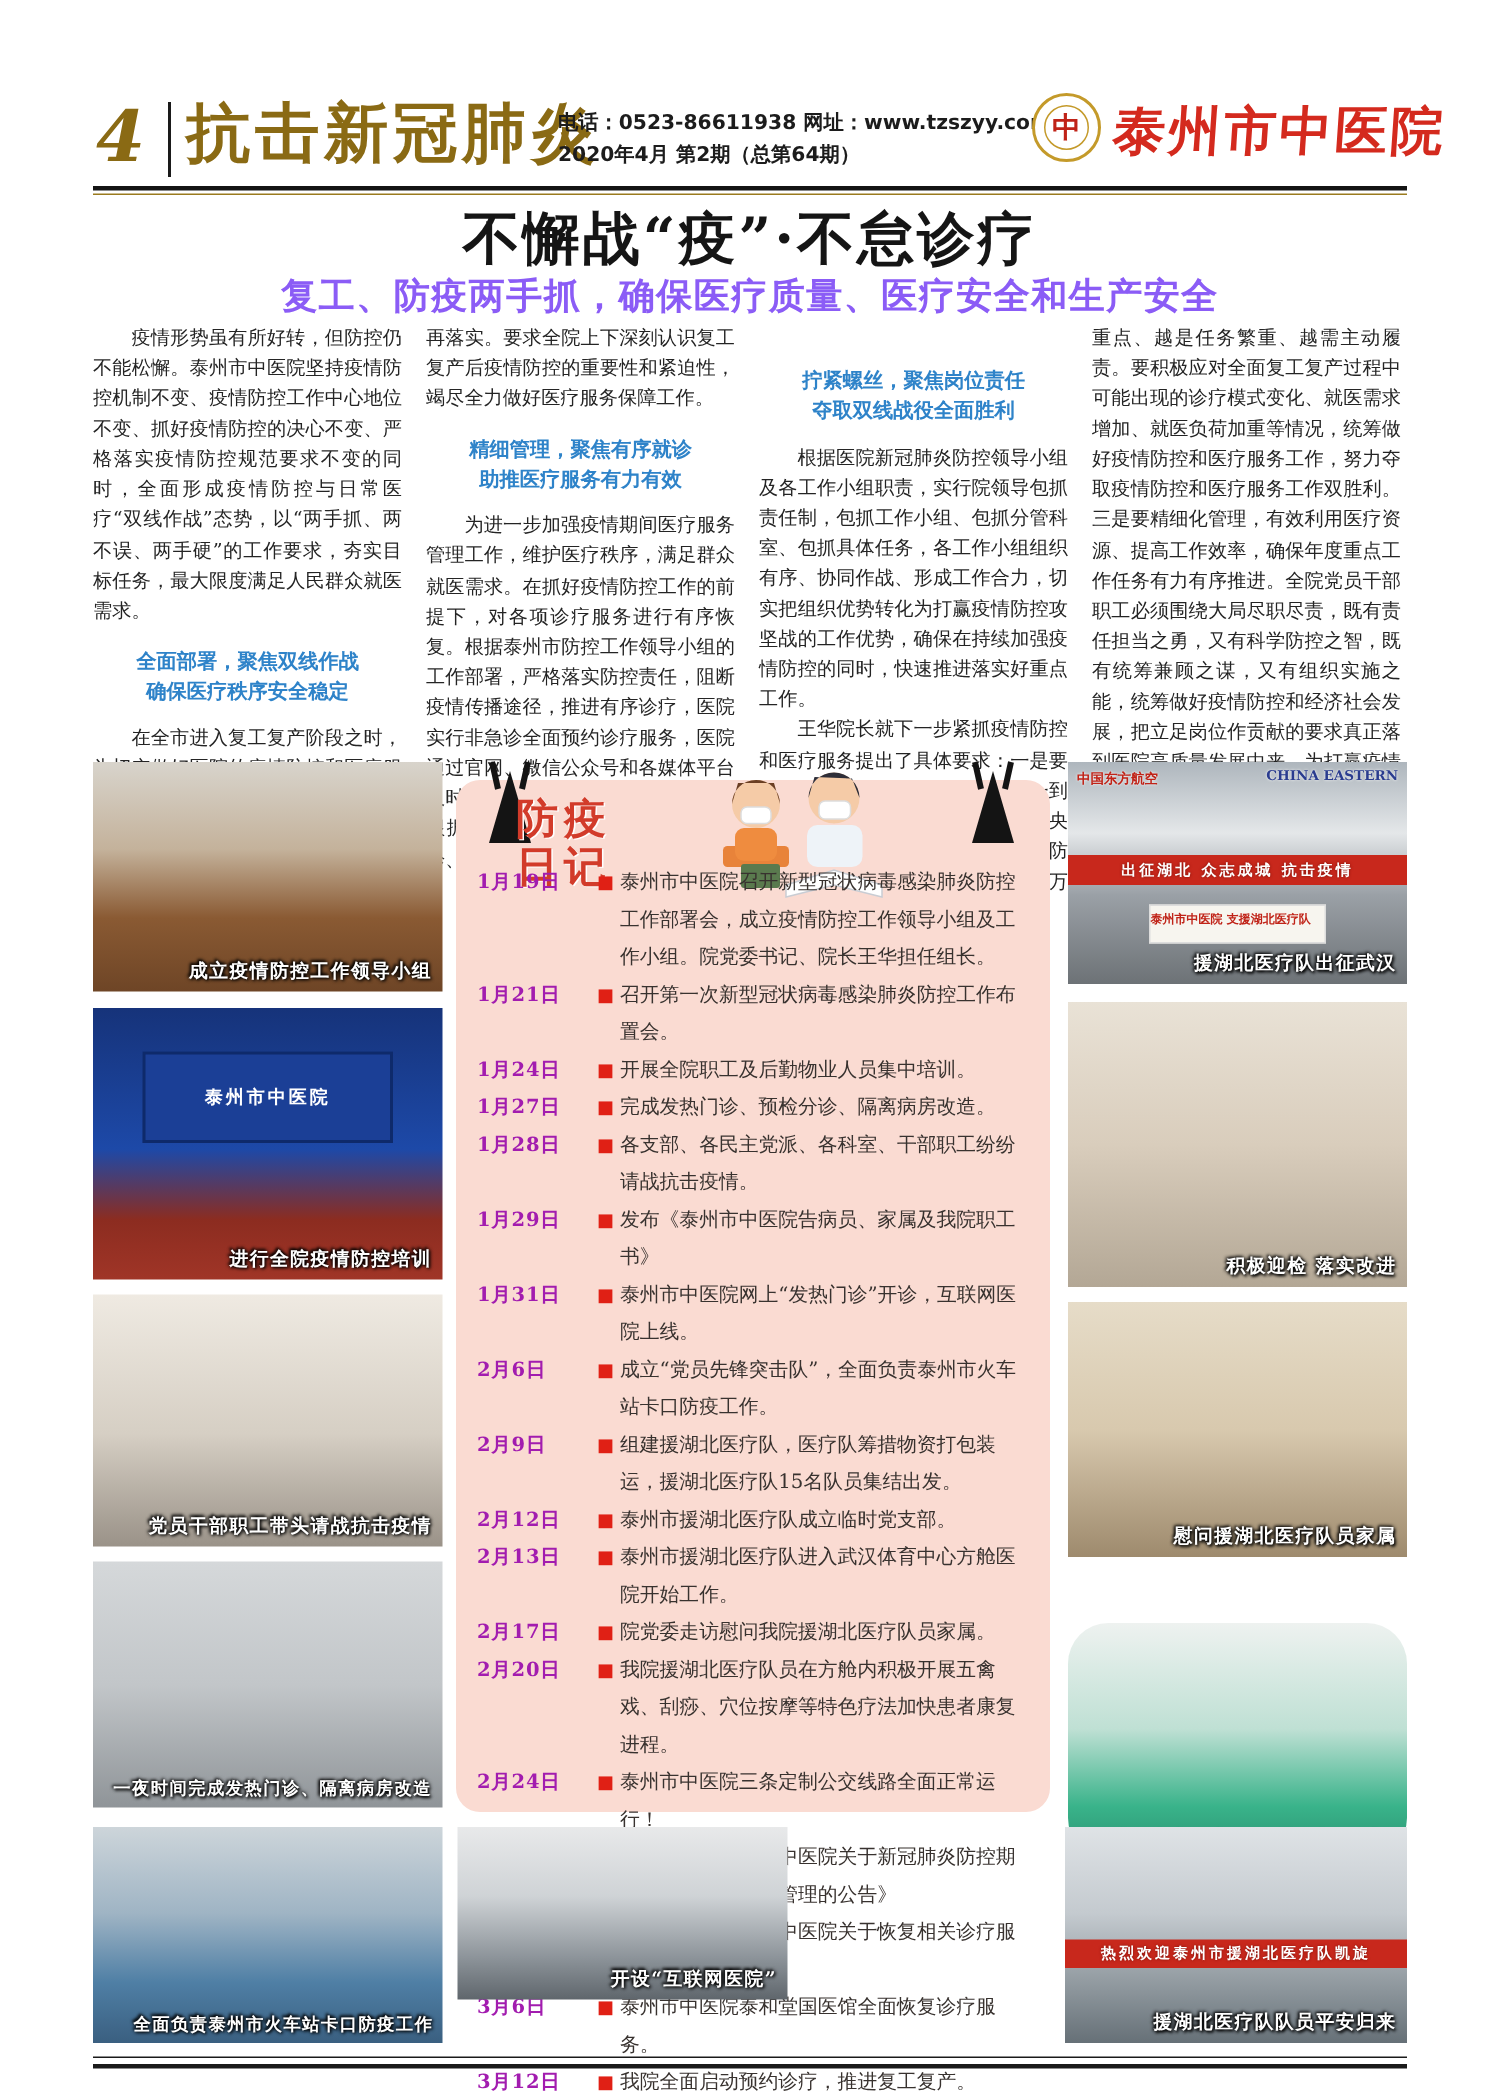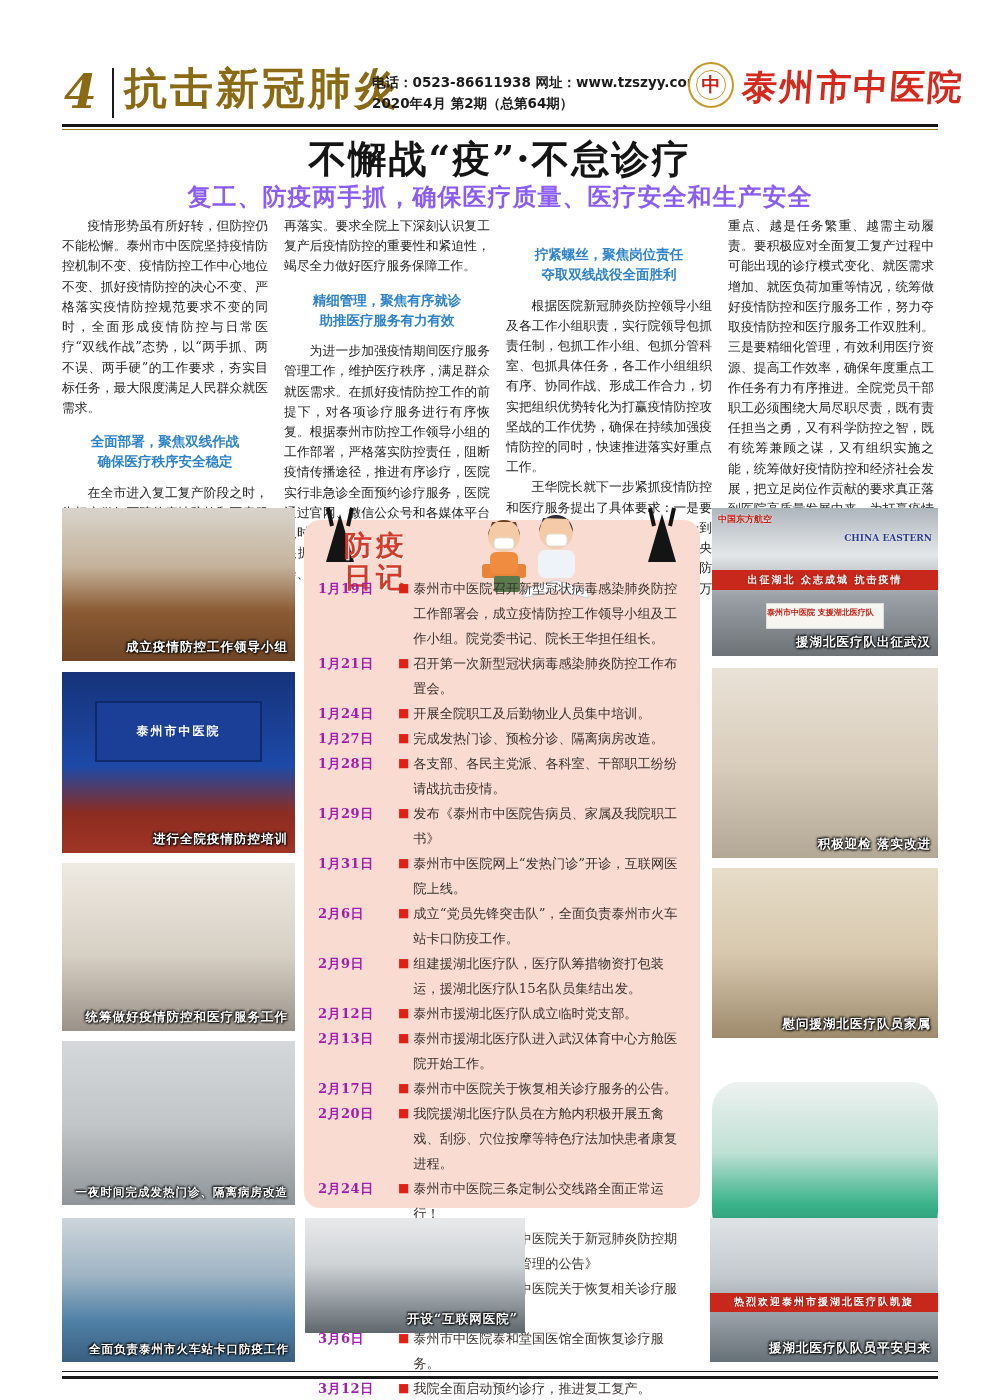--- a/index.html
+++ b/index.html
@@ -47,21 +47,21 @@
   .caption.two { text-align:center; right:10px; line-height:17px; }
   .screen { position:absolute; left:14%; top:16%; width:72%; height:34%; background:#1b3f96;
     border:2px solid #0e2a6b; display:flex; align-items:center; justify-content:center; }
   .screen span { color:#fff; font-size:12px; letter-spacing:2px; font-weight:bold; }
   .redbanner { position:absolute; left:0; width:100%; background:#c8281c; color:#fff;
     display:flex; align-items:center; justify-content:center; font-weight:bold;
     letter-spacing:2px; text-shadow:0 0 2px #7a0f08; }
   .whiteflag { position:absolute; left:50%; transform:translateX(-50%); background:#f7f5ef;
     color:#c02318; font-weight:bold; text-align:left; border:1px solid #ddd; }
   .airline-cn { position:absolute; left:6px; top:5px; color:#c02318; font-size:9px; font-weight:bold; text-shadow:0 0 2px #fff; }
-  .airline-en { position:absolute; right:6px; top:5px; color:#2a3c8f; font-size:9px; font-weight:bold; text-shadow:0 0 2px #fff;margin-top:20px; }
+  .airline-en { position:absolute; right:6px; top:5px; color:#2a3c8f; font-size:9px; font-weight:bold; text-shadow:0 0 2px #fff; }
   
   .diary { position:absolute; left:304px; top:520px; width:396px; height:688px;
     background:#fadbd2; border-radius:16px; }
   .diary-title { position:absolute; left:40px; top:10px; color:#d23b2a; font-weight:900;
     font-size:28px; line-height:32px; letter-spacing:4px;
     text-shadow:1px 1px 0 #fff; }
   .clip { position:absolute; top:-16px; width:48px; height:62px; }
   .clip.left { left:12px; } .clip.right { right:14px; }
   .cartoon { position:absolute; left:160px; top:-18px; width:130px; height:112px; }
   .entries { position:absolute; left:14px; right:12px; top:56px; }
@@ -129,21 +129,21 @@
   </div>
   <div class="photo" style="left:62px; top:672px; width:233px; height:181px;
               background:linear-gradient(180deg,#16337a 0%,#1d49a8 52%,#8c2c20 78%,#a03527 100%);">
     <div class="screen">
       <span>泰州市中医院</span>
     </div>
     <div class="caption">进行全院疫情防控培训</div>
   </div>
   <div class="photo" style="left:62px; top:863px; width:233px; height:168px;
               background:linear-gradient(180deg,#efeae2 0%,#d6cfc4 55%,#9a9288 100%);">
-    <div class="caption">统筹做好疫情防控和医疗服务工作</div>
+    <div class="caption">党员干部职工带头请战抗击疫情</div>
   </div>
   <div class="photo" style="left:62px; top:1041px; width:233px; height:164px;
               background:linear-gradient(180deg,#d5d8da 0%,#c2c6c9 50%,#8f9498 100%);">
     <div class="caption" style="font-size:11.5px;">一夜时间完成发热门诊、隔离病房改造</div>
   </div>
 
   <div class="diary">
     <svg class="clip left" viewBox="0 0 48 62">
       <polygon points="10,58 24,10 38,58" fill="#141414"></polygon>
       <path d="M16 22 L12 4 M32 22 L36 4" stroke="#141414" stroke-width="4" fill="none"></path>
@@ -221,21 +221,21 @@
         <span class="txt">泰州市援湖北医疗队成立临时党支部。</span>
       </div>
       <div class="entry">
         <span class="date">2月13日</span>
         <span class="bullet">■</span>
         <span class="txt">泰州市援湖北医疗队进入武汉体育中心方舱医院开始工作。</span>
       </div>
       <div class="entry">
         <span class="date">2月17日</span>
         <span class="bullet">■</span>
-        <span class="txt">泰州市中医院关于恢复相关诊疗服务的公告。</span>
+        <span class="txt">院党委走访慰问我院援湖北医疗队员家属。</span>
       </div>
       <div class="entry">
         <span class="date">2月20日</span>
         <span class="bullet">■</span>
         <span class="txt">我院援湖北医疗队员在方舱内积极开展五禽戏、刮痧、穴位按摩等特色疗法加快患者康复进程。</span>
       </div>
       <div class="entry">
         <span class="date">2月24日</span>
         <span class="bullet">■</span>
         <span class="txt">泰州市中医院三条定制公交线路全面正常运行！</span>

